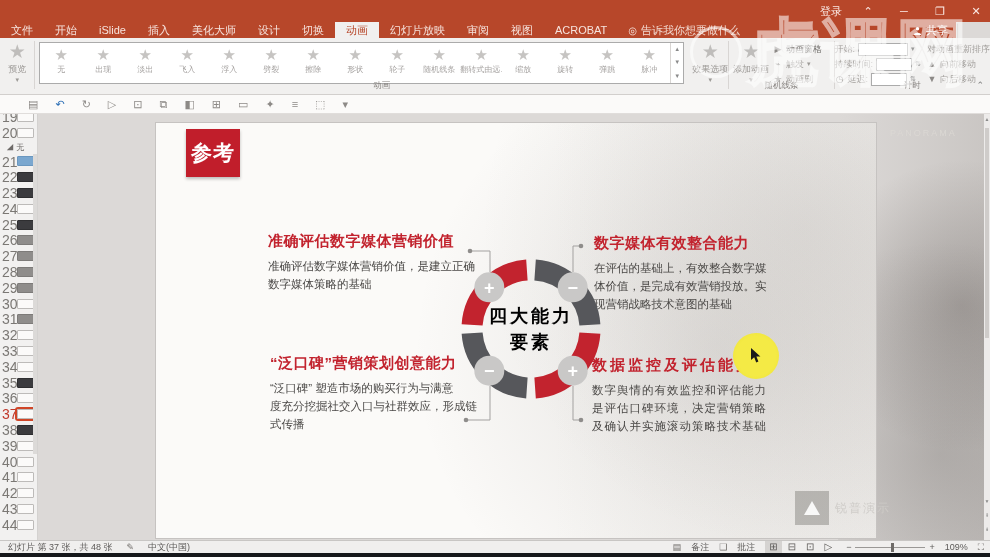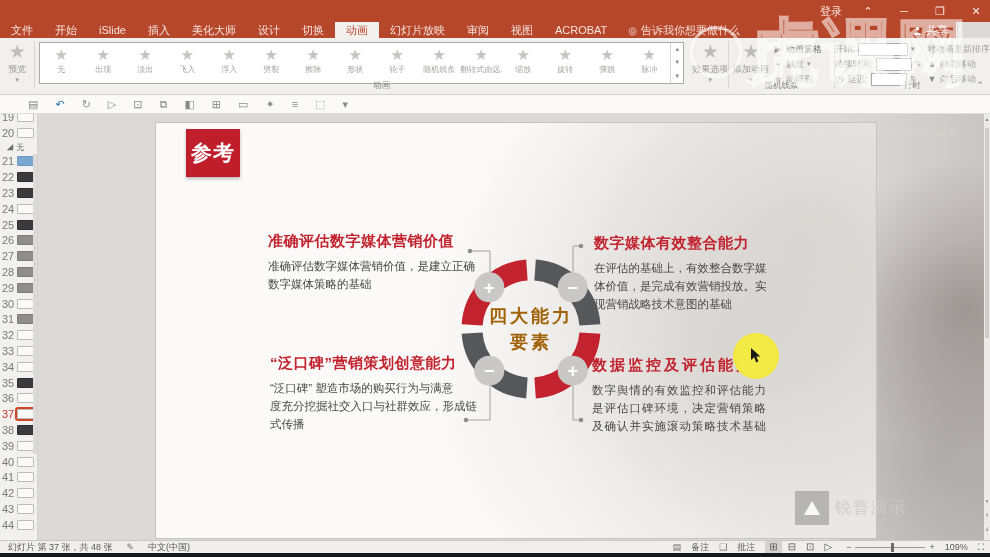--- a/index.html
+++ b/index.html
@@ -64,21 +64,21 @@
     background:#FBFAF9; border-bottom:1px solid #E0DDDB; display:flex; align-items:center;
     padding-left:28px; gap:17px; }
   .qicon { font-size:11px; color:#8D8A87; }
   .qblue { color:#2A6DB5; }
 
   
   #panel { position:absolute; left:0; top:114px; width:38px; height:426px;
     background:#F2F1F0; border-right:1px solid #D4D2D0; overflow:hidden; }
   #slidelist { margin-top:-5px; }
   .sp-row { height:15.8px; display:flex; align-items:center; gap:3px; padding-left:2px; }
-  .sp-num { width:12px; font-size:11px; color:#7B7874; text-align:right; }
+  .sp-num { width:12px; font-size:14px; color:#7B7874; text-align:right; }
   .sp-row.sel .sp-num { color:#C0392B; }
   .sp-thumb { width:17px; height:10px; border:1px solid #BDBBB9; background:#FDFDFC; border-radius:1px; }
   .tone-dark { background:#3B3B3E; border-color:#2e2e30; }
   .tone-mid { background:#8F8D8B; border-color:#7d7b79; }
   .tone-blue { background:#7AA7CF; border-color:#6a97bf; }
   .tone-light { background:#FBFAF9; }
   .sp-row.sel .sp-thumb { outline:2px solid #D04527; }
   .sp-header { height:13px; font-size:8px; color:#6E6B68; padding-left:6px; line-height:13px; }
   #panelscroll { position:absolute; right:0; top:40px; width:4px; height:300px; background:#DCDAD8; }
 
@@ -112,34 +112,34 @@
     white-space:pre-line; }
   #blk-tl { left:112px; top:109px; width:275px; }
   #blk-tr { left:438px; top:111px; width:240px; }
   #blk-bl { left:114px; top:231px; width:280px; }
   #blk-br { left:436px; top:233px; width:238px; letter-spacing:1px; }
   #blk-br .btitle { letter-spacing:3px; }
 
   #donutwrap { position:absolute; left:295px; top:126px; width:160px; height:160px; }
   #centerlabel { position:absolute; left:295px; top:126px; width:160px; height:160px;
     display:flex; flex-direction:column; align-items:center; justify-content:center;
-    font-family:"Liberation Serif", serif; font-weight:bold; color:#a16207;
+    font-family:"Liberation Serif", serif; font-weight:bold; color:#000000;
     font-size:18px; letter-spacing:3px; line-height:1.45; }
   #connectors { position:absolute; inset:0; pointer-events:none; }
 
   #highlight { position:absolute; left:577px; top:210px; width:46px; height:46px;
     border-radius:50%; background:radial-gradient(circle, #F4EA45 60%, #EDE231 100%);
     display:flex; align-items:center; justify-content:center; }
 
   #rpwm { position:absolute; left:757px; top:377px; display:flex; align-items:center; gap:6px; }
   #rpwm .rp-logo { width:34px; height:34px; background:rgba(125,121,117,0.45);
     display:flex; align-items:center; justify-content:center; }
   #rpwm .rp-tri { width:0; height:0; border-left:8px solid transparent;
     border-right:8px solid transparent; border-bottom:14px solid rgba(255,255,255,0.9); }
-  #rpwm .rp-text { font-size:16px; color:rgba(205,202,199,0.95); letter-spacing:2px; }
+  #rpwm .rp-text { font-size:12px; color:rgba(205,202,199,0.95); letter-spacing:2px; }
 
   
   #vscroll { position:absolute; right:0; top:114px; width:6px; height:426px; background:#EDEBEA; }
   #vscroll .arr { position:absolute; left:0; width:6px; font-size:5px; color:#8a8a8a; text-align:center; }
   #vthumb { position:absolute; left:1px; top:14px; width:4px; height:210px; background:#CFCCCA; }
 
   
   #statusbar { position:absolute; left:0; top:540px; width:990px; height:13px;
     background:#F0EFEE; border-top:1px solid #C8C6C4; display:flex; align-items:center;
     font-size:9px; color:#5C5A58; }

